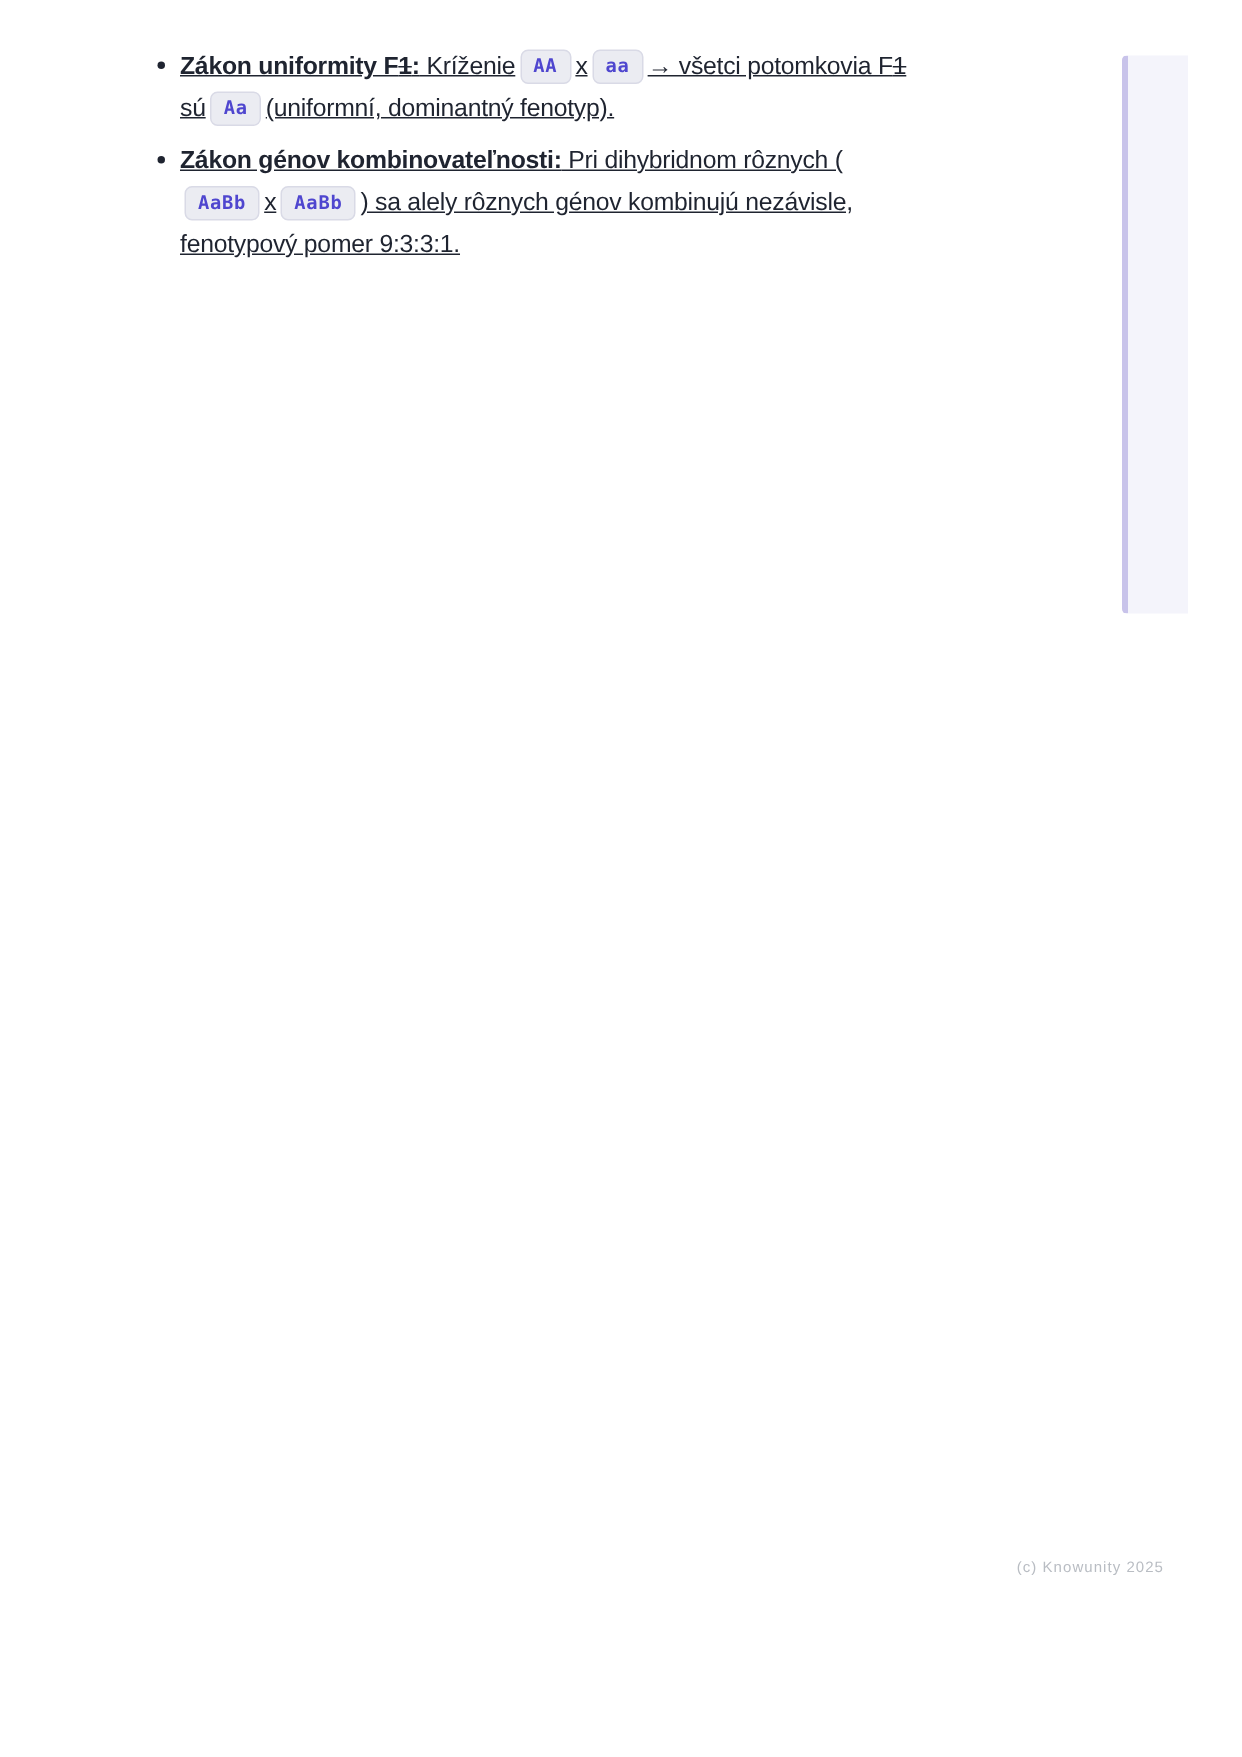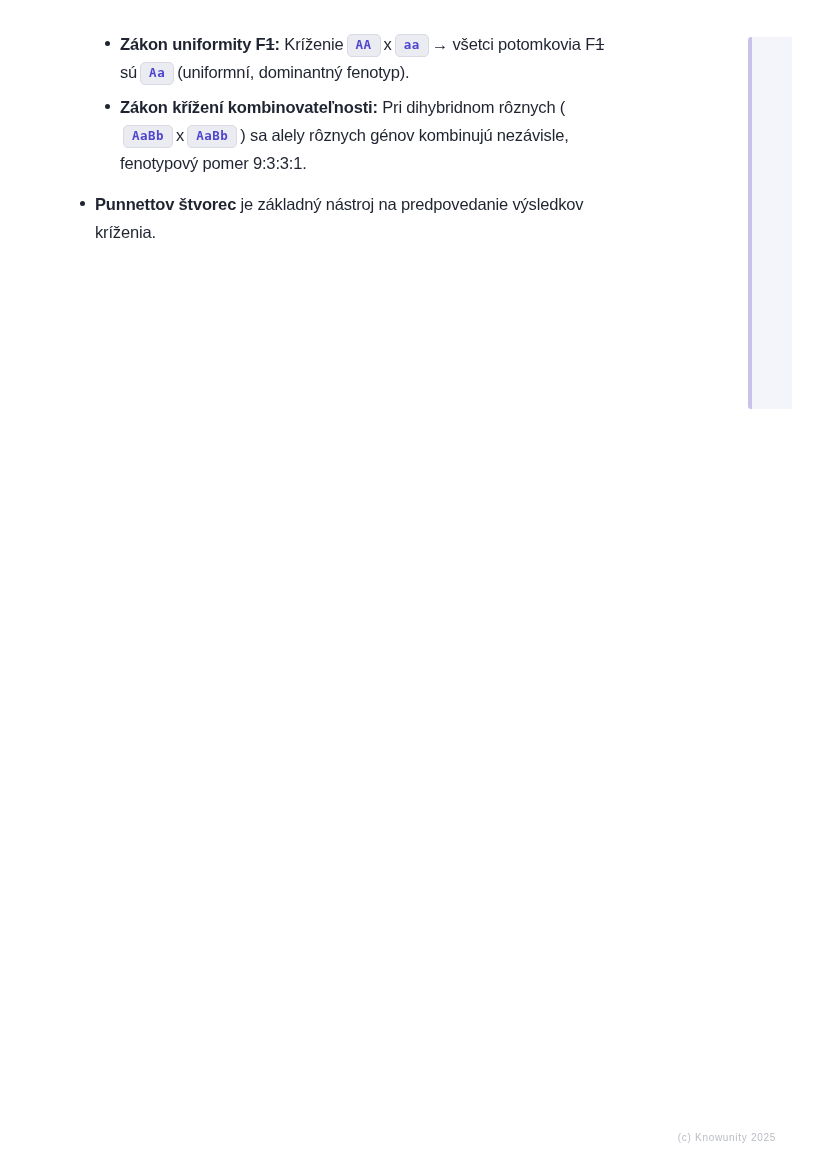--- a/index.html
+++ b/index.html
@@ -6,21 +6,21 @@
   body {
     width: 828px; height: 1171px;
     background: #ffffff;
     font-family: "Liberation Sans", sans-serif;
     color: #1f2430;
     position: relative;
     overflow: hidden;
   }
   .content { position: absolute; left: 0; top: 30px; }
   ul { list-style: none; margin: 0; padding: 0; }
-  ul.nested-list { margin-left: 103px; width: 512px; margin-bottom: 13px; }
+  ul.nested-list { margin-left: 103px; width: 512px; margin-bottom: 31px; text-decoration: underline; }
   ul.outer-list  { margin-left: 78px;  width: 518px; }
   li {
     position: relative;
     padding-left: 17px;
     font-size: 16.5px;
     line-height: 28px;
     margin-bottom: 7px;
     letter-spacing: -0.01em;
   }
   li::before {
@@ -52,35 +52,34 @@
     position: absolute;
     left: 748px; top: 37px;
     width: 44px; height: 372px;
     background: #f4f4fb;
     border-left: 4px solid #c8c3ea;
     border-radius: 3px 0 0 3px;
     box-sizing: border-box;
   }
   .footer {
     position: absolute;
-    top: 1132px; right: 52px;
+    top: 1040px; right: 52px;
     font-size: 10px;
     color: #b9bdc3;
     letter-spacing: 0.07em;
     padding-left: 20px;
   }
 </style>
 </head>
 <body>
 
 <div class="content">
   <ul class="nested-list">
       <li><span class="b">Zákon uniformity F</span><span class="b st">1</span><span class="b">:</span><span> Kríženie</span><code class="chip">AA</code><span>x</span><code class="chip">aa</code><span>→ všetci potomkovia F</span><span class="st">1</span><span> sú</span><code class="chip">Aa</code><span>(uniformní, dominantný fenotyp).</span></li>
-      <li><span class="b">Zákon křížení kombinovateľnosti:</span><span> Pri dihybridnom rôznych (</span><code class="chip">AaBb</code><span>x</span><code class="chip">AaBb</code><span>) sa alely rôznych génov kombinujú nezávisle, fenotypový pomer 9:3:3:1.</span></li>
+      <li><span class="b">Zákon génov kombinovateľnosti:</span><span> Pri dihybridnom rôznych (</span><code class="chip">AaBb</code><span>x</span><code class="chip">AaBb</code><span>) sa alely rôznych génov kombinujú nezávisle, fenotypový pomer 9:3:3:1.</span></li>
     </ul>
   <ul class="outer-list">
-      <li><span class="b">Punnettov štvorec</span><span> je základný nástroj na predpovedanie výsledkov kríženia.</span></li>
     </ul>
 </div>
 
 <div class="side-panel"></div>
 
 <div class="footer">(c) Knowunity 2025</div>
 
 </body></html>

